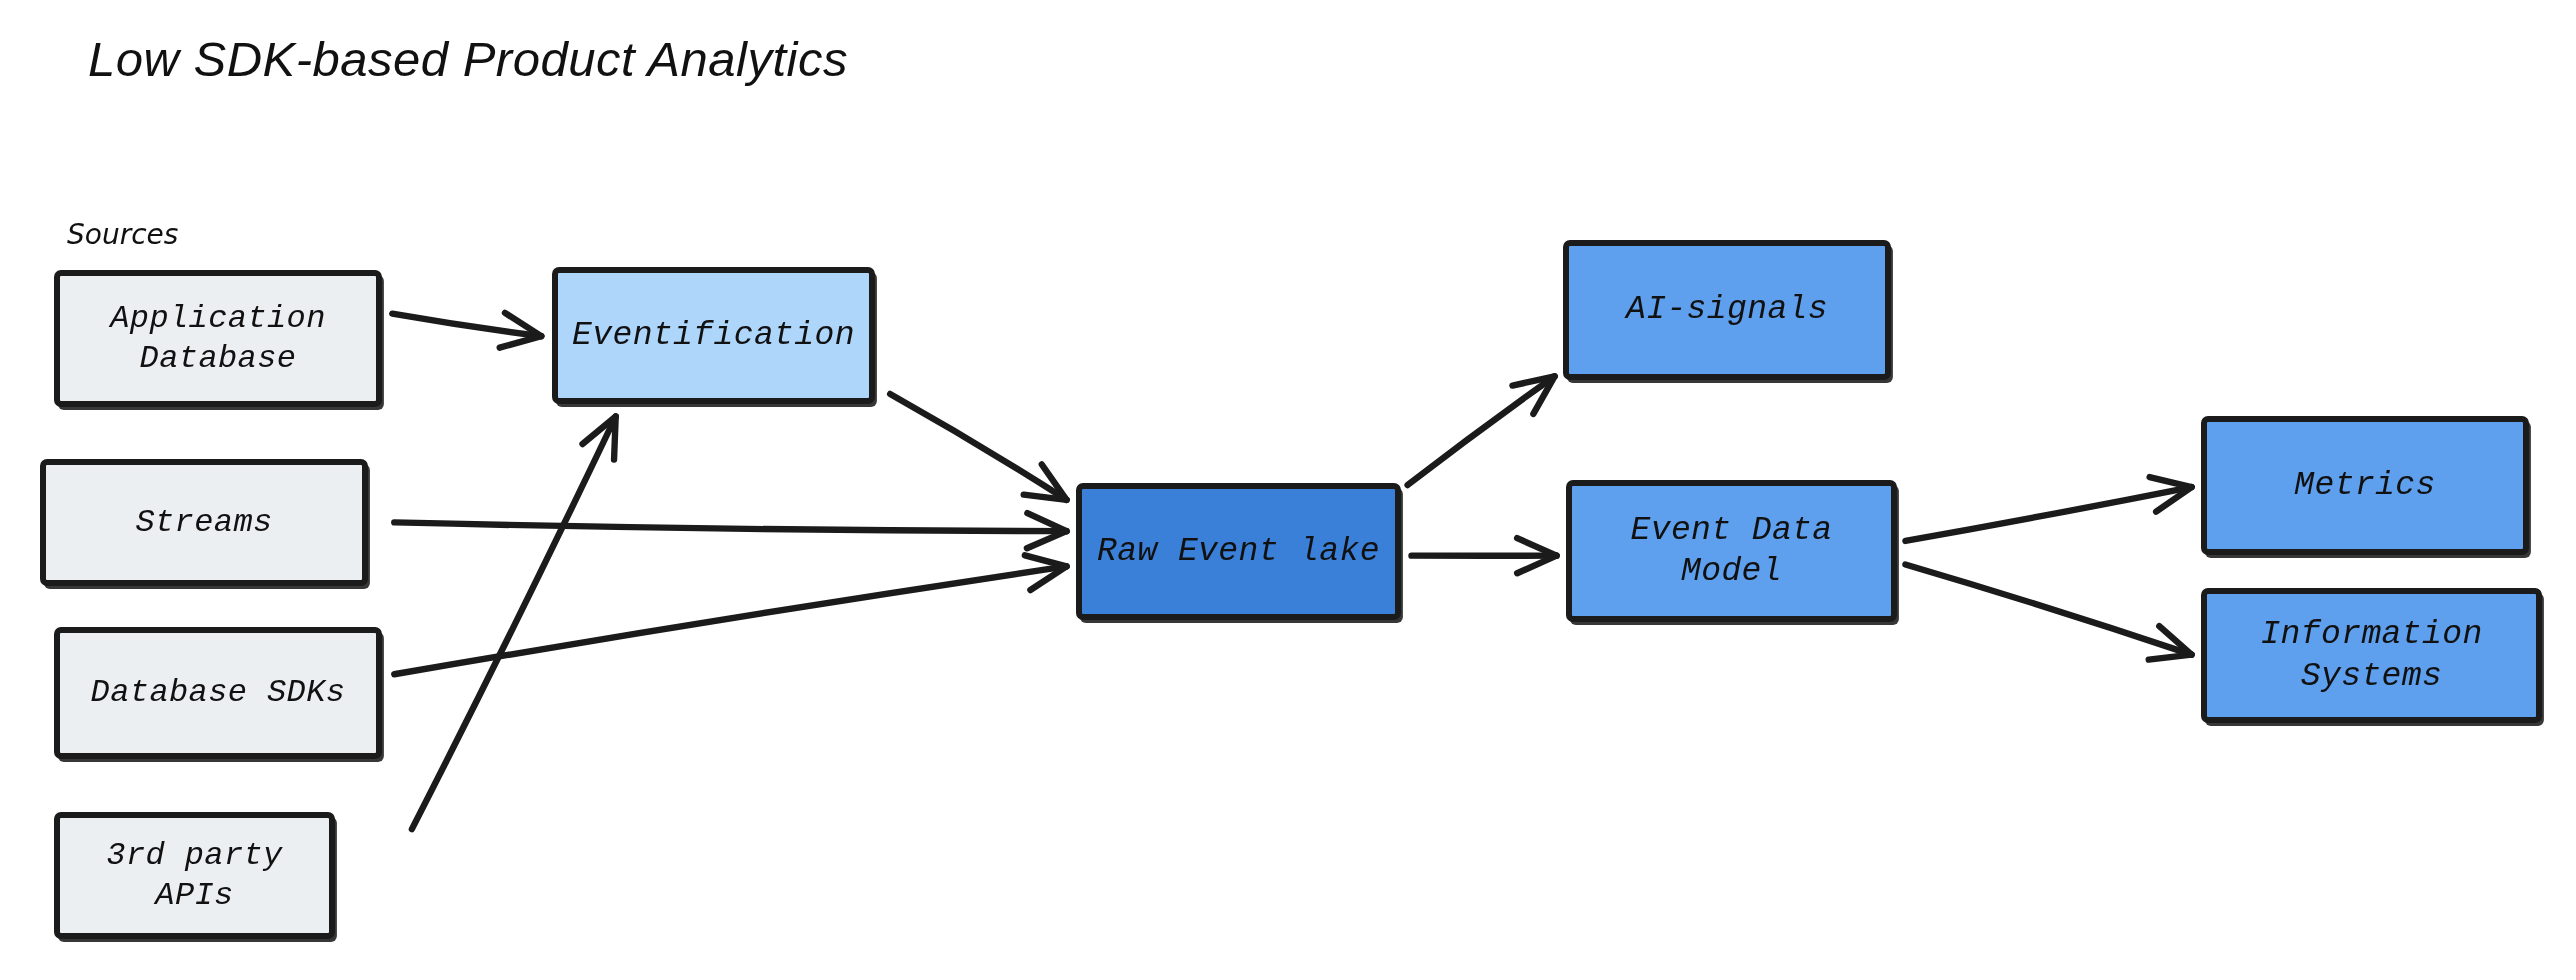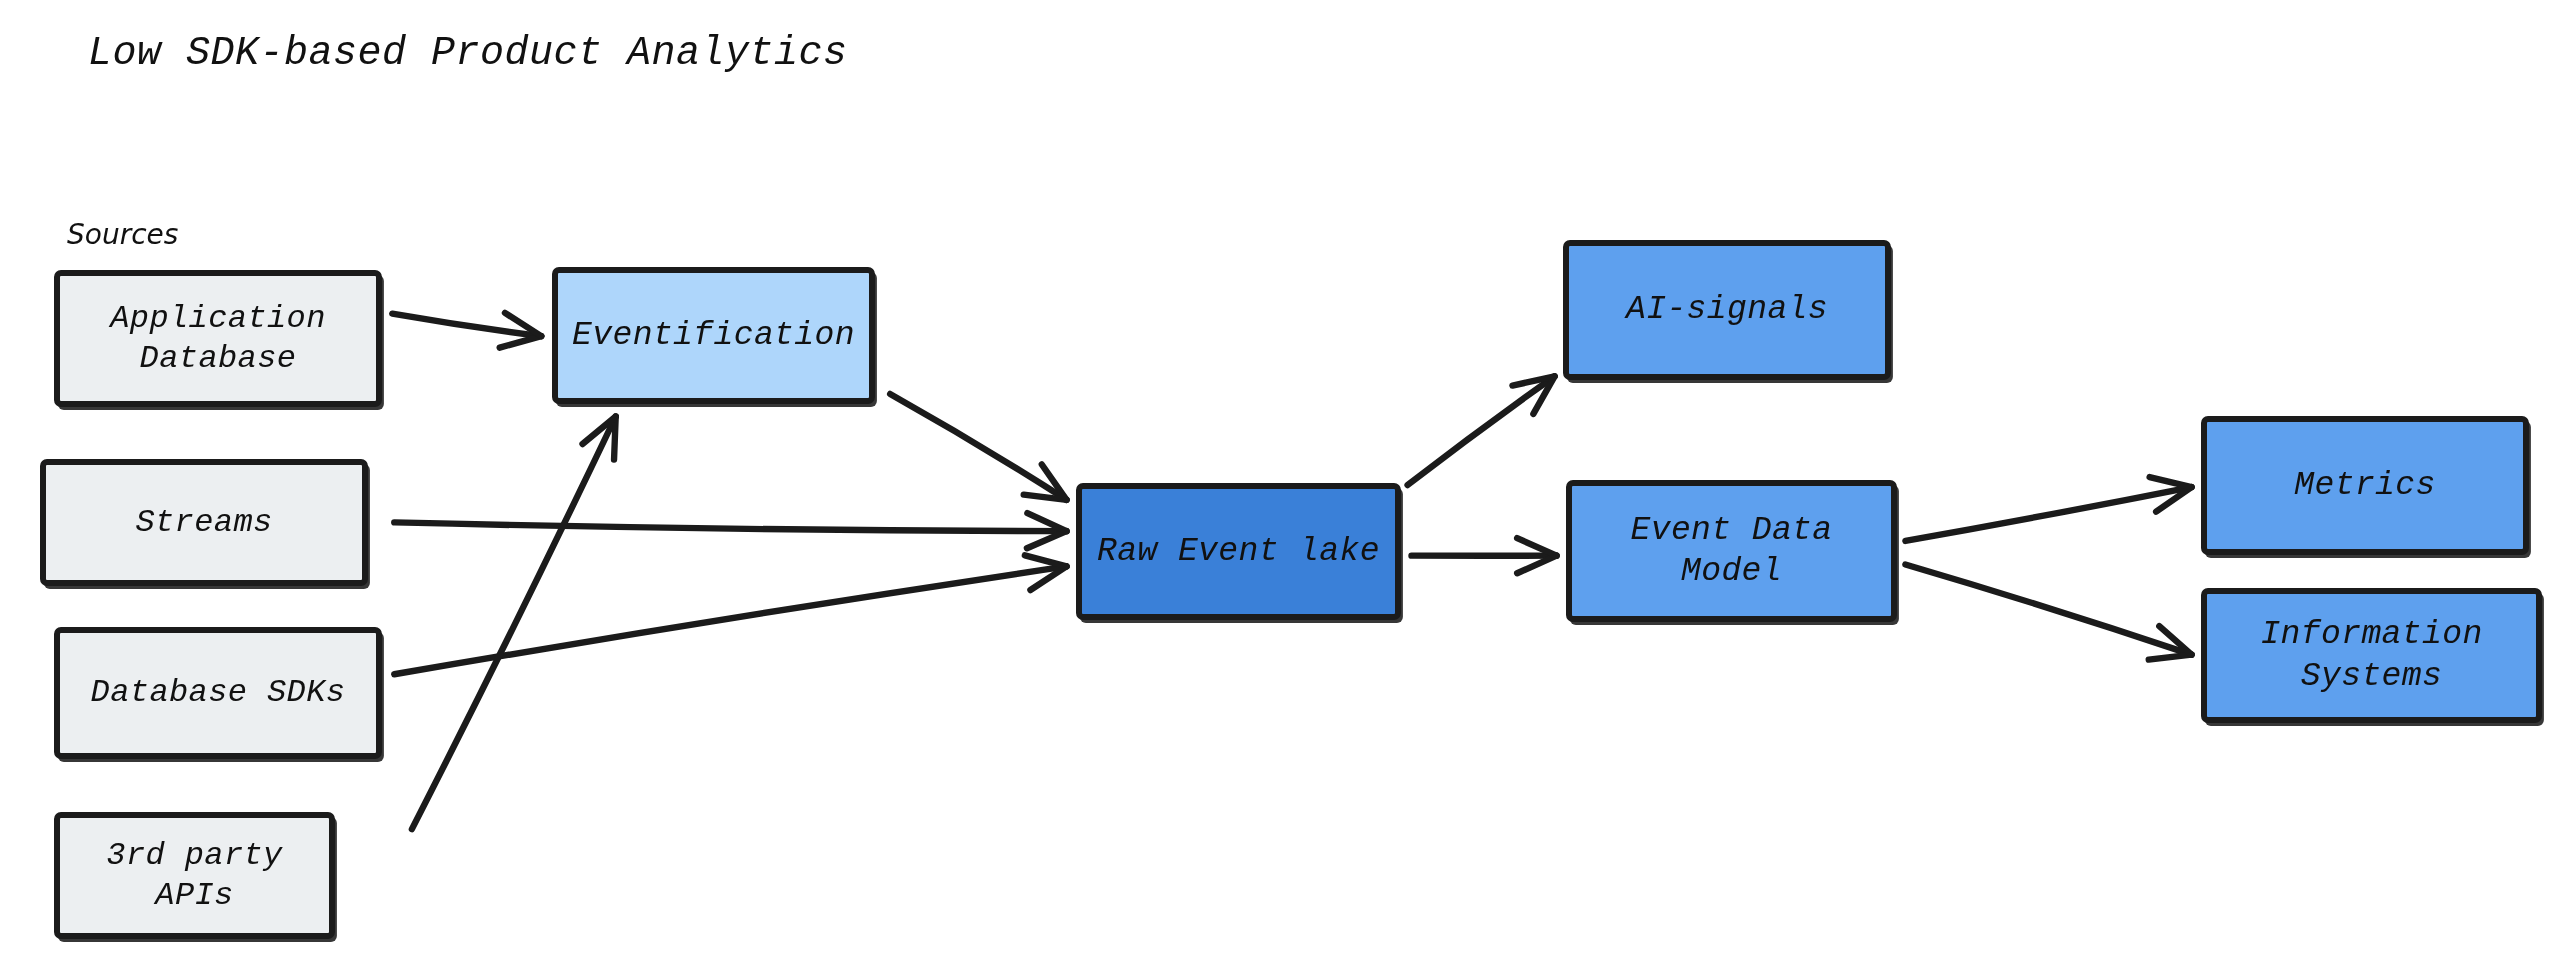--- a/index.html
+++ b/index.html
@@ -60,23 +60,23 @@
     font-size: 33px;
   }
   .node-blue {
     background: #5ea0ee;
     font-size: 33px;
   }
   #page-title {
     position: absolute;
     left: 88px;
     top: 31px;
-    font-size: 40px;
+    font-size: 49px;
     color: #111111;
-    font-family: Liberation Mono, monospace;
+    font-family: Liberation Sans, sans-serif;
     letter-spacing: 0.5px;
     white-space: nowrap;
     font-style: italic;
   }
   #sources-label {
     position: absolute;
     left: 67px;
     top: 218px;
     font-size: 28px;
     color: #111111;

